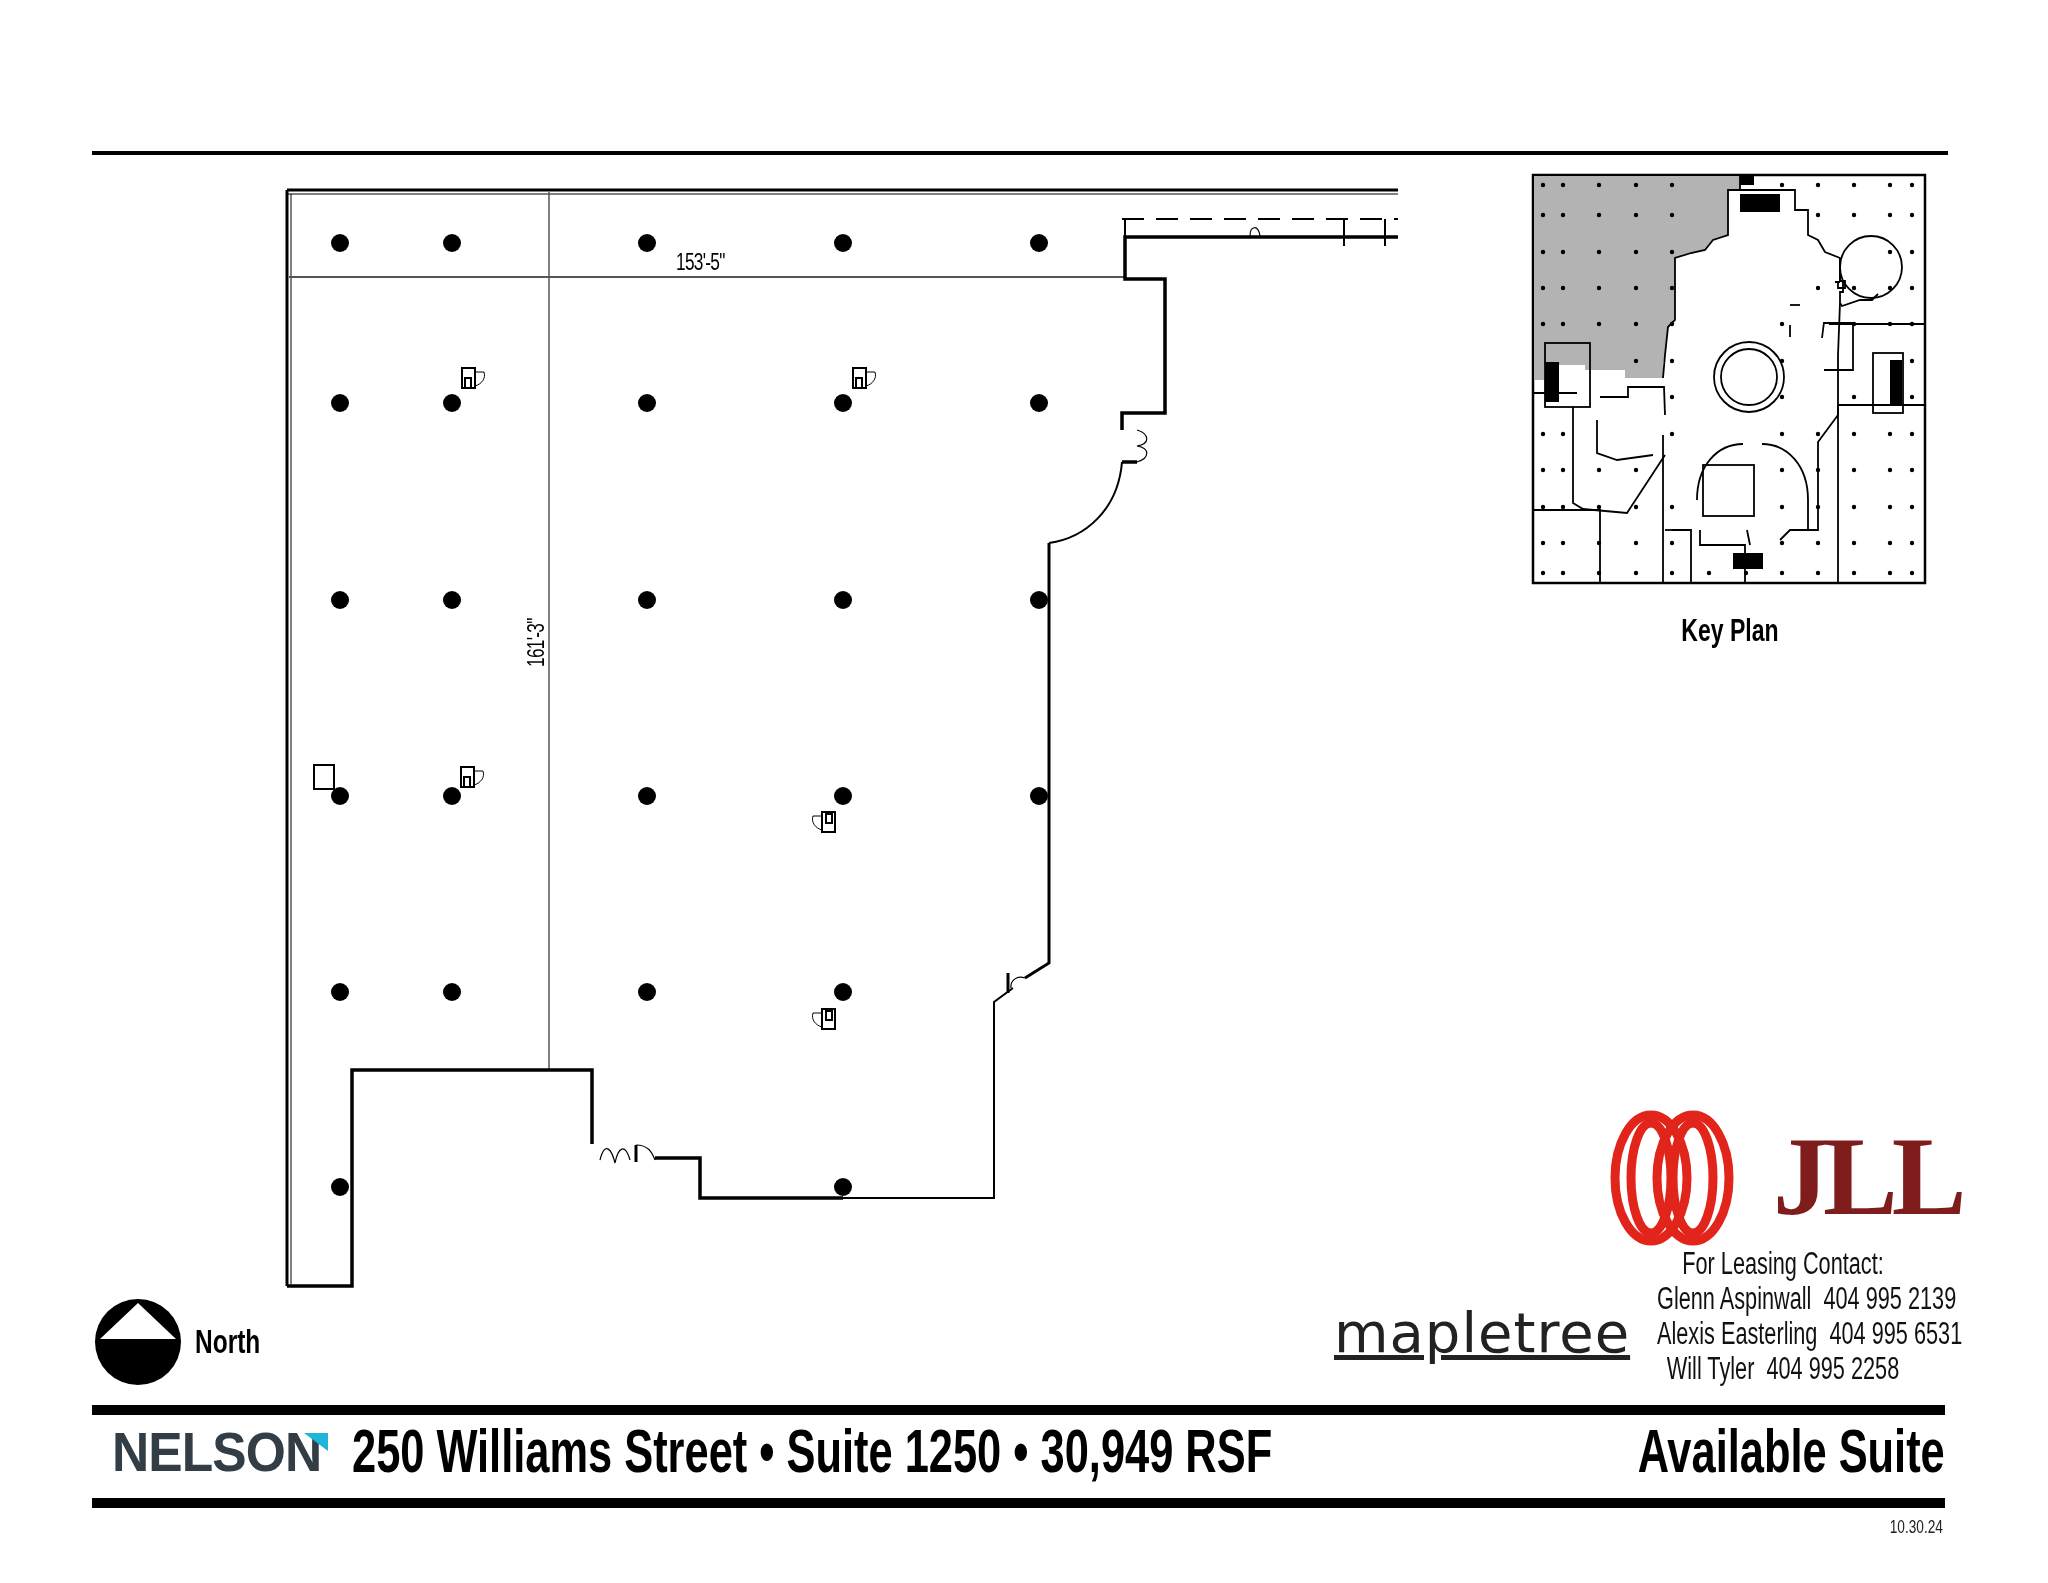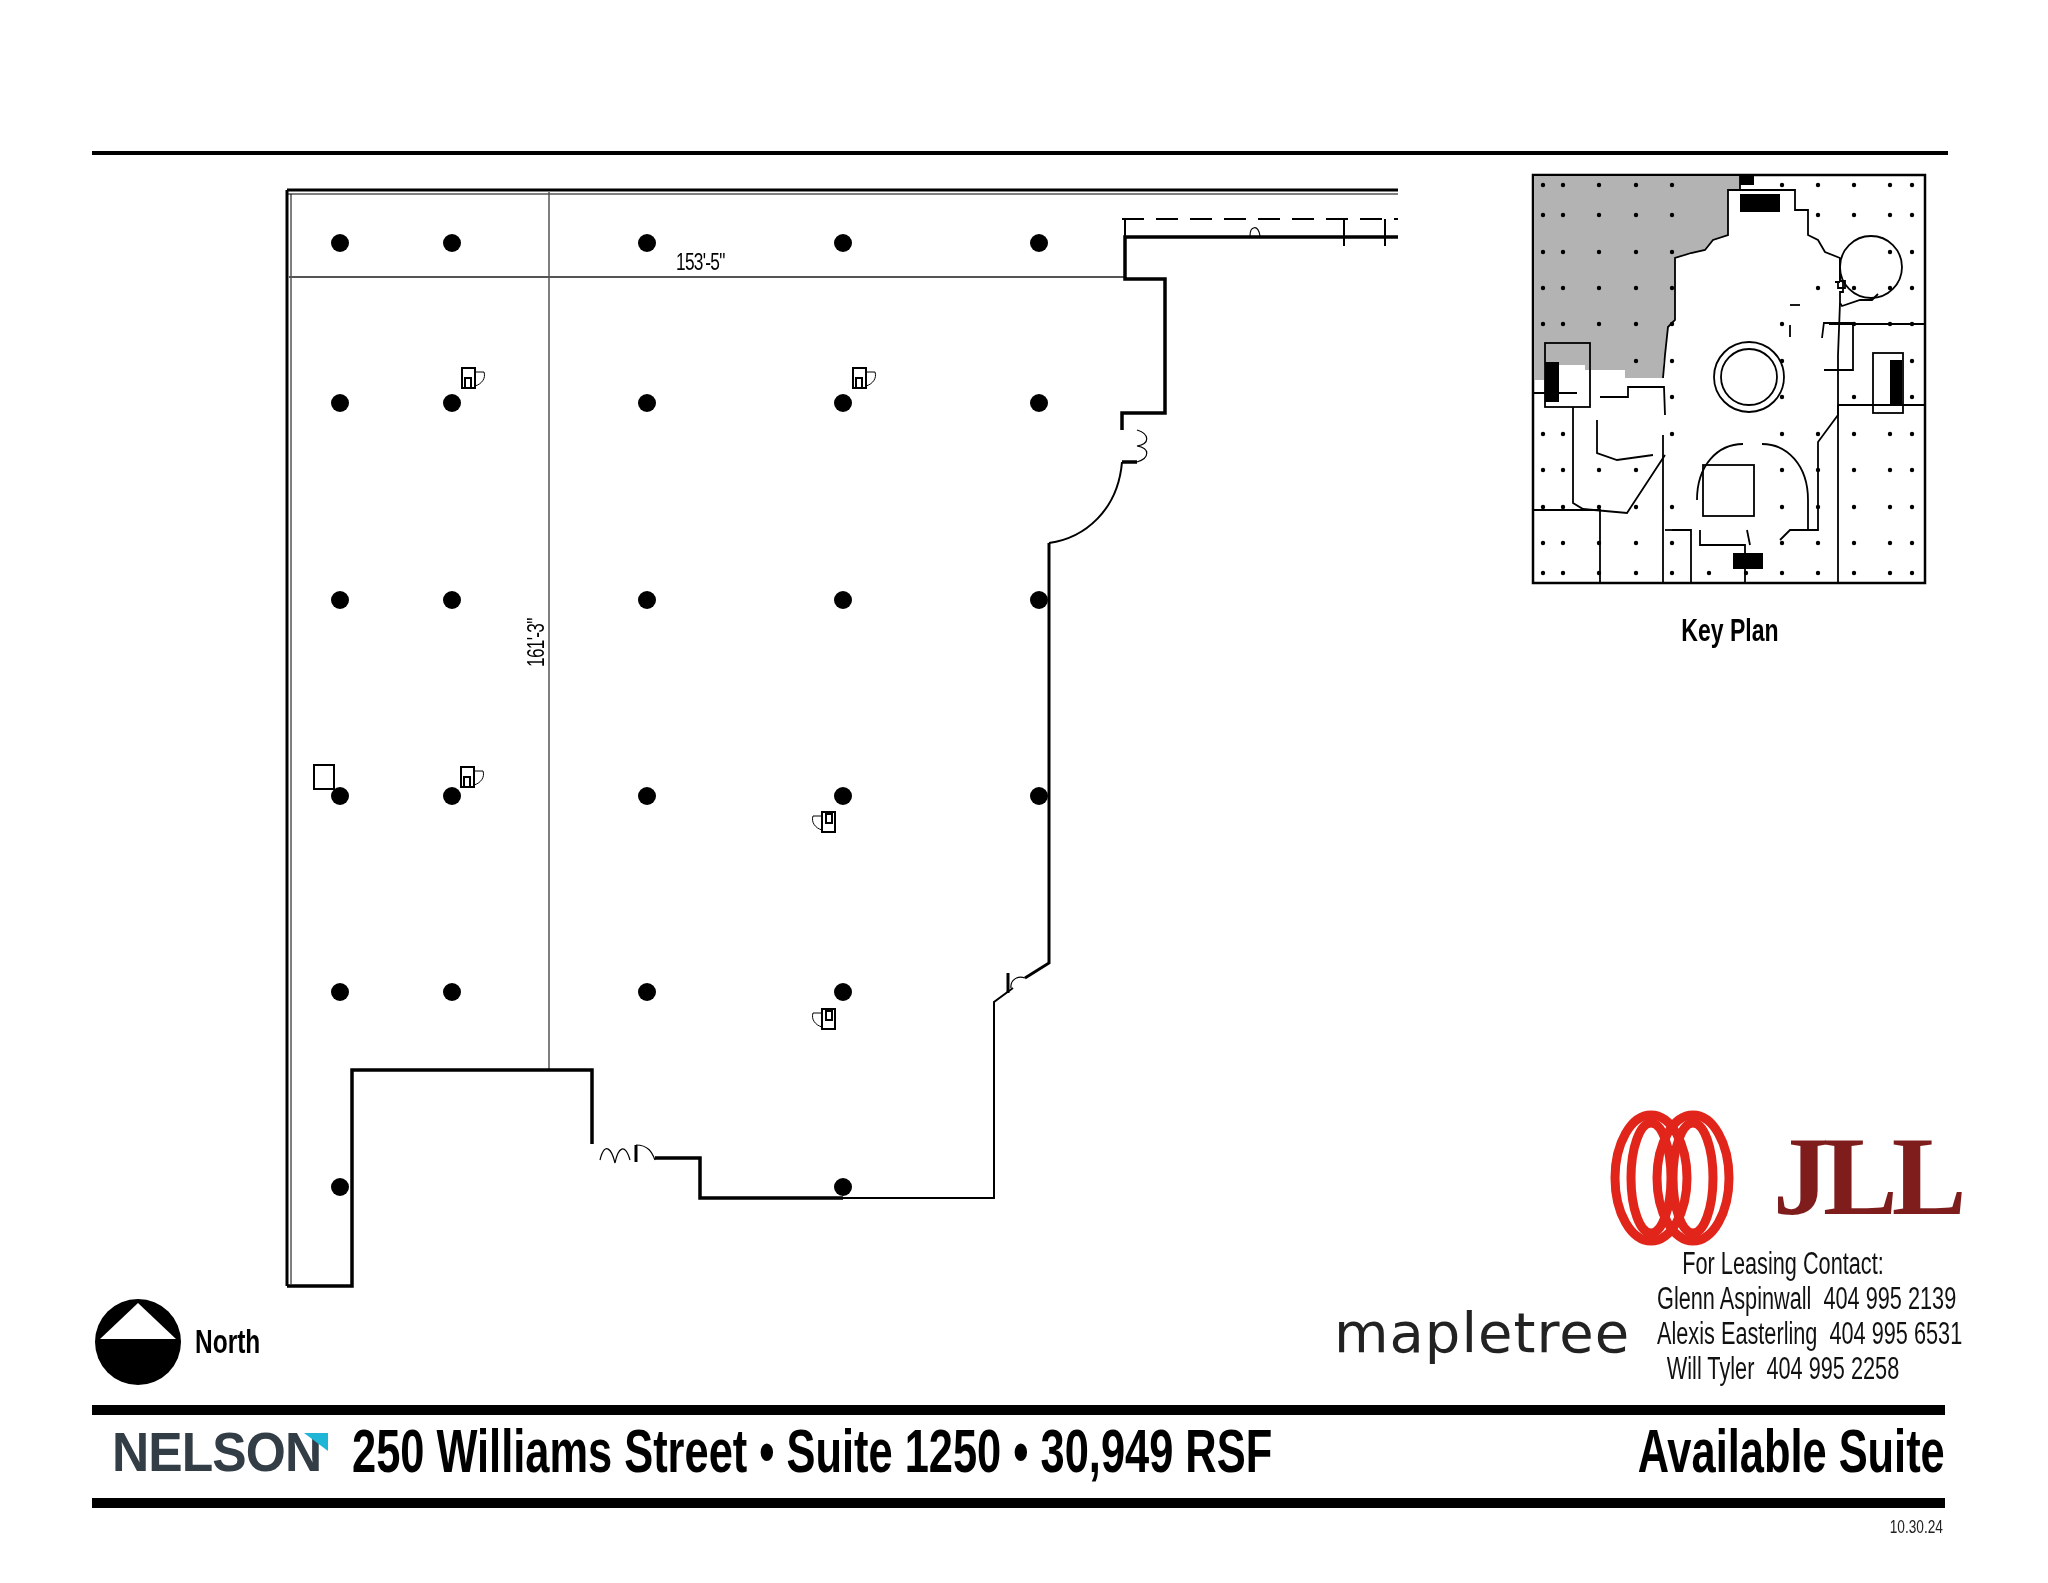--- a/index.html
+++ b/index.html
@@ -3,21 +3,21 @@
 <meta charset="utf-8">
 <style>
   html, body { margin:0; padding:0; background:#ffffff; }
   body { width:2048px; height:1583px; position:relative; overflow:hidden; font-family:"Liberation Sans", sans-serif; }
   .rule { position:absolute; background:#000; }
   #floorplan { position:absolute; left:0; top:0; }
   .dim-label { position:absolute; font-size:24px; color:#000; letter-spacing:-1px; transform:scaleX(0.72); transform-origin:left center; white-space:nowrap; }
   #dim-v { transform:rotate(-90deg) scaleX(0.72); transform-origin:left top; }
   #keyplan-title { position:absolute; left:1630px; top:612px; width:200px; text-align:center; font-weight:bold; font-size:32px; transform:scaleX(0.72); }
   #north-label { position:absolute; left:195px; top:1322px; font-weight:bold; font-size:34px; transform:scaleX(0.72); transform-origin:left top; }
-  #mapletree { position:absolute; left:1334px; top:1300px; font-size:56px; color:#222; letter-spacing:1px; font-family:"DejaVu Sans", sans-serif; }
+  #mapletree { position:absolute; left:1334px; top:1300px; font-size:56px; color:#222; letter-spacing:1px; font-family:"DejaVu Sans", sans-serif;text-decoration:underline; }
   #jll-text { position:absolute; left:1742px; top:1120px; font-family:"Liberation Serif", serif; font-weight:bold; font-size:112px; color:#7f1d1d; letter-spacing:-6px; line-height:1;margin-left:31px; }
   #contact { position:absolute; left:1603px; top:1246px; width:360px; text-align:center; font-size:31px; line-height:35px; color:#111; }
   #contact div { transform:scaleX(0.70); white-space:nowrap; }
   #nelson { position:absolute; left:112px; top:1424px; font-weight:bold; font-size:56px; color:#323d46; letter-spacing:-1px; line-height:1; transform:scaleX(0.92); transform-origin:left top; }
   #nelson-accent { position:absolute; left:304px; top:1433px; width:24px; height:18px; background:#1fb5d6; clip-path:polygon(0 0,100% 0,100% 100%); }
   #address { position:absolute; left:352px; top:1420px; font-weight:bold; font-size:62px; color:#000; white-space:nowrap; transform:scaleX(0.70); transform-origin:left top; line-height:1; }
   #status { position:absolute; right:103px; top:1420px; font-weight:bold; font-size:62px; color:#000; white-space:nowrap; transform:scaleX(0.70); transform-origin:right top; line-height:1; }
   #date { position:absolute; right:105px; top:1516px; font-size:19px; color:#222; transform:scaleX(0.72); transform-origin:right top; }
 </style>
 </head>

